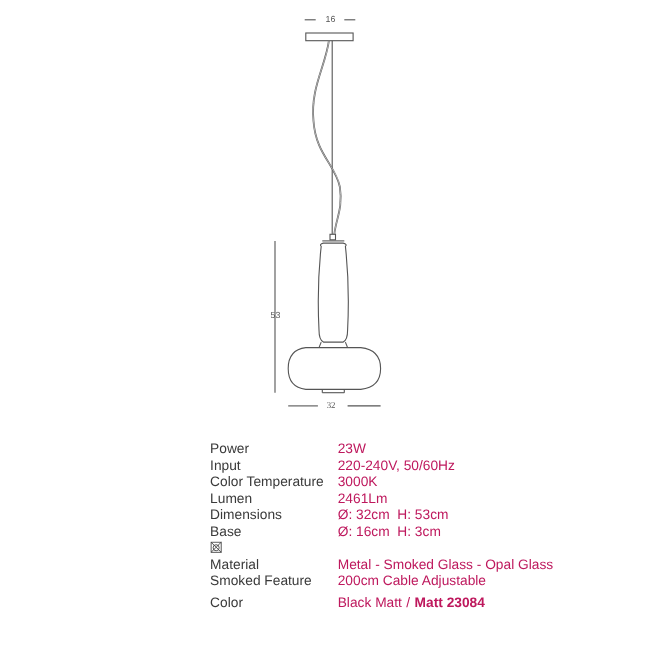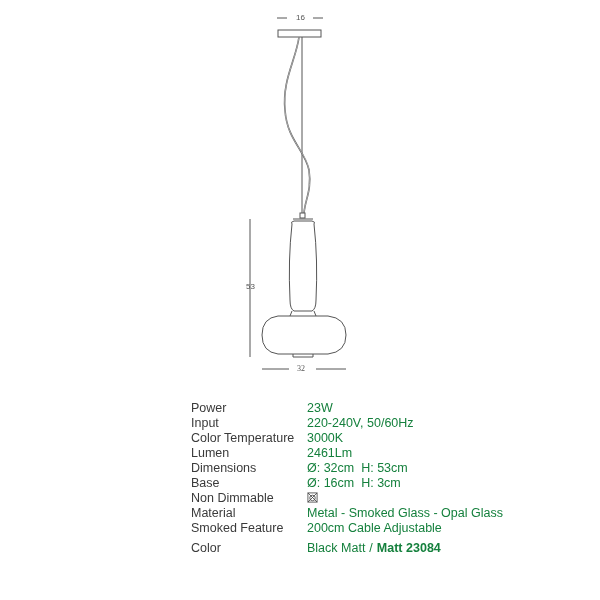--- a/index.html
+++ b/index.html
@@ -3,21 +3,21 @@
 <meta charset="utf-8">
 <style>
   html, body { margin:0; padding:0; background:#ffffff; }
   body { width:600px; height:600px; position:relative; overflow:hidden;
          font-family: "Liberation Sans", "DejaVu Sans", sans-serif; color:#3a3a3a; }
   .drawing { position:absolute; left:0; top:0; width:512px; height:380px; }
   .dim-label { position:absolute; font-size:8px; color:#555; }
   .specs { position:absolute; left:151px; top:401px; width:360px;margin-left:40px; }
   .row { display:flex; font-size:12.5px; line-height:15px; height:15px; }
   .row .label { width:116px; color:#3a3a3a; }
-  .row .value { color:#15803d; white-space:nowrap; }
+  .row .value { color:#be185d; white-space:nowrap; }
   .row.color-row { margin-top:5px; }
   .code { font-weight:bold; }
   .sep { margin:0 4px; }
   .nd-icon { display:inline-block; width:11px; height:11px; vertical-align:-1px; }
 </style>
 </head>
 <body>
 
 <div class="drawing">
   <svg width="600" height="380" viewBox="0 0 600 380">
@@ -76,21 +76,20 @@
   </div>
   <div class="row">
     <span class="label">Dimensions</span>
     <span class="value" style="white-space:pre;">Ø: 32cm  H: 53cm</span>
   </div>
   <div class="row">
     <span class="label">Base</span>
     <span class="value" style="white-space:pre;">Ø: 16cm  H: 3cm</span>
   </div>
   <div class="row">
-    <span class="label">Non Dimmable</span>
     <span class="value">
       <svg class="nd-icon" viewBox="0 0 12 12">
         <g stroke="#444" stroke-width="0.9" fill="none">
           <rect x="1" y="1" width="10" height="10"></rect>
           <line x1="1" y1="1" x2="11" y2="11"></line>
           <line x1="11" y1="1" x2="1" y2="11"></line>
           <circle cx="6" cy="6.5" r="3"></circle>
         </g>
       </svg>
     </span>

